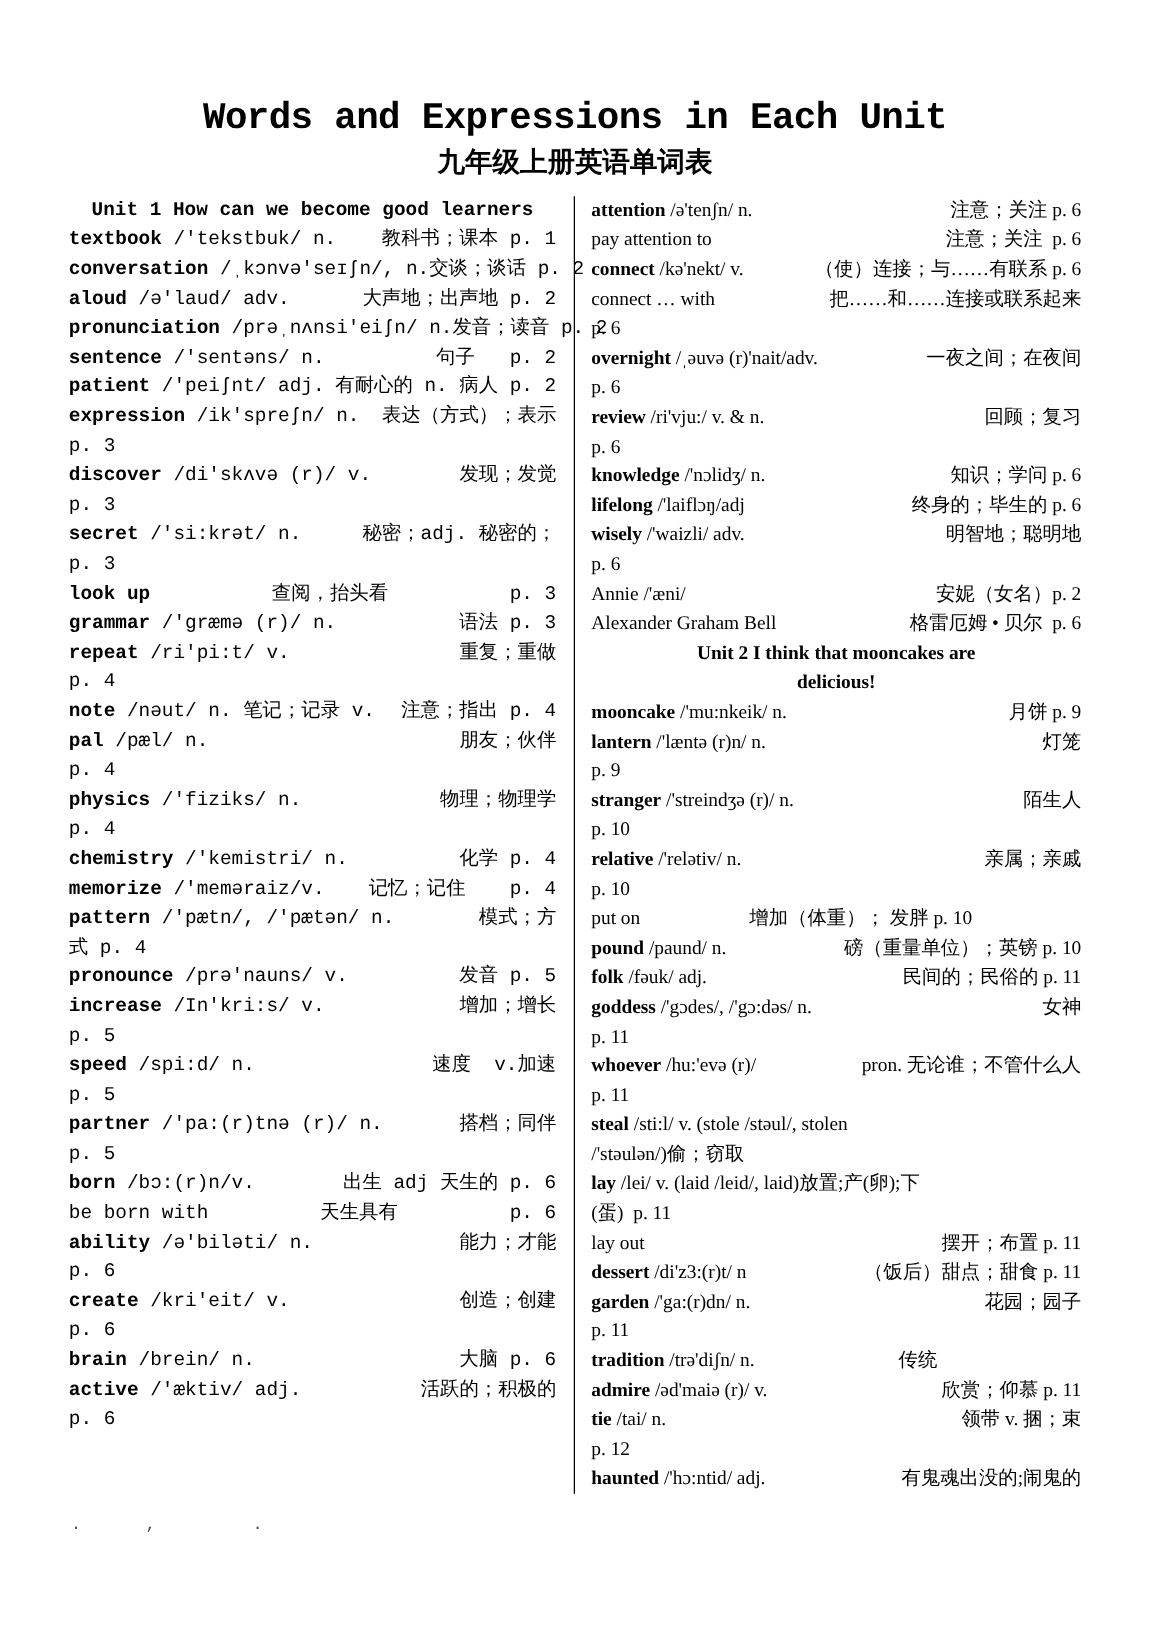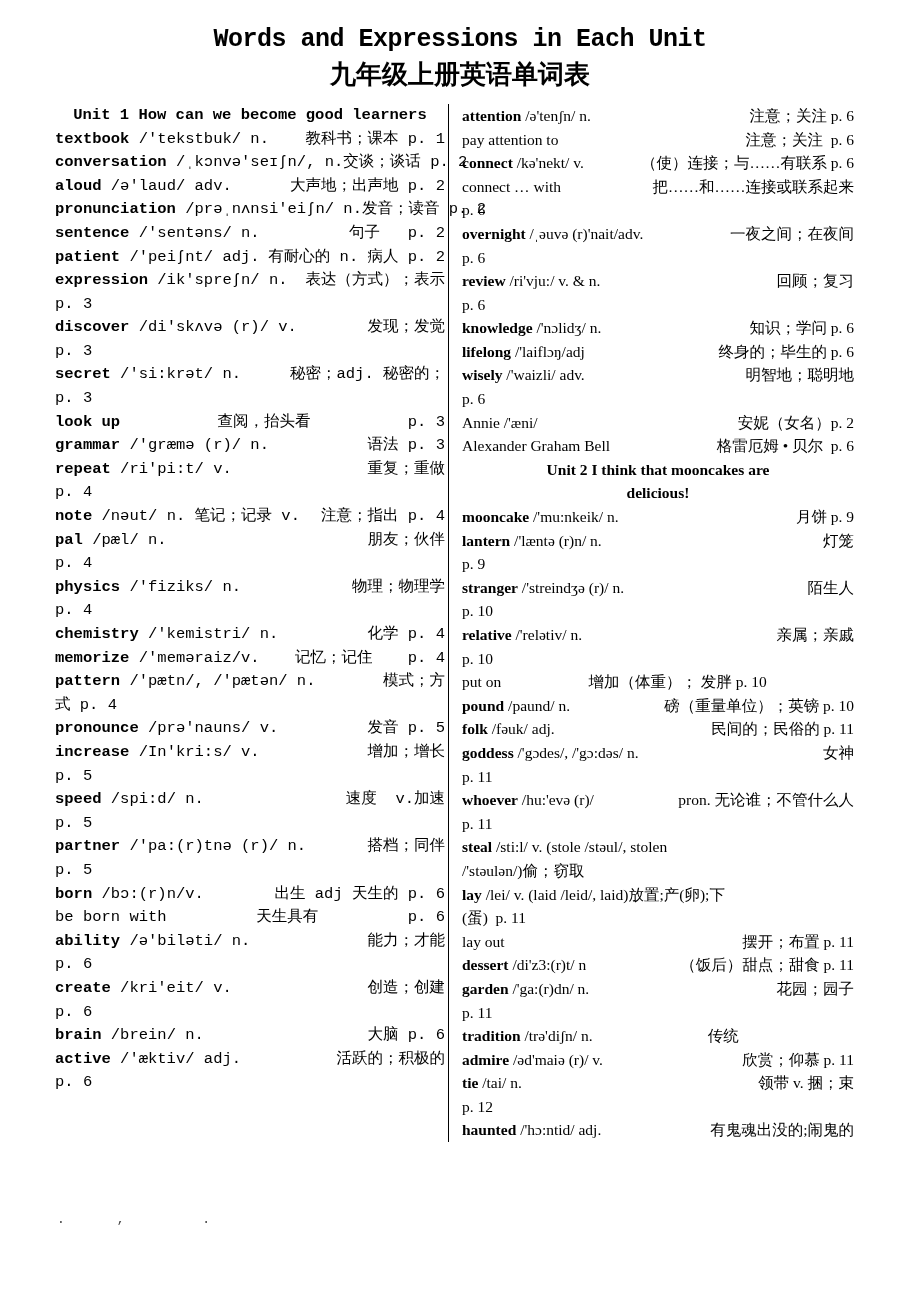--- a/index.html
+++ b/index.html
@@ -2,35 +2,35 @@
 <html><head>
 <meta charset="utf-8">
 <style>
   html,body{margin:0;padding:0;}
   body{
     width:920px;height:1302px;background:#ffffff;color:#000;
     font-family:"Liberation Mono","DejaVu Sans Mono",monospace;
     overflow:hidden;position:relative;
   }
   .doc-title{
-    margin:26px 0 0 0;text-align:center;font-weight:bold;
-    font-size:25px;letter-spacing:-0.5px;line-height:1.15;
+    margin:78px 0 0 0;text-align:center;font-weight:bold;
+    font-size:30px;letter-spacing:-0.5px;line-height:1.15;
     font-family:"Liberation Mono","DejaVu Sans Mono",monospace;
   }
   .doc-subtitle{
-    margin:6px 0 0 0;text-align:center;font-weight:bold;font-size:26px;line-height:1.2;
+    margin:6px 0 0 0;text-align:center;font-weight:bold;font-size:22px;line-height:1.2;
   }
   .cols{
     display:flex;align-items:stretch;margin:12px 40px 0 55px;
   }
   .col{
     font-size:15.5px;line-height:23.6px;white-space:pre;
   }
   .col-left{
-    width:390px;padding-right:3px;border-right:1.5px solid #000;
+    width:390px;padding-right:14px;border-right:1.5px solid #000;
   }
   .col-right{
     width:392px;padding-left:13px;font-family:Liberation Serif, serif;
   }
   .line{display:flex;justify-content:space-between;}
   .line.heading{display:block;text-align:center;font-weight:bold;}
   .line.cont{display:block;}
   .b{font-weight:bold;}
   .lpart,.mpart,.rpart{display:inline-block;}
   .footmarks{position:absolute;top:1212px;left:57px;font-size:13px;color:#444;}

